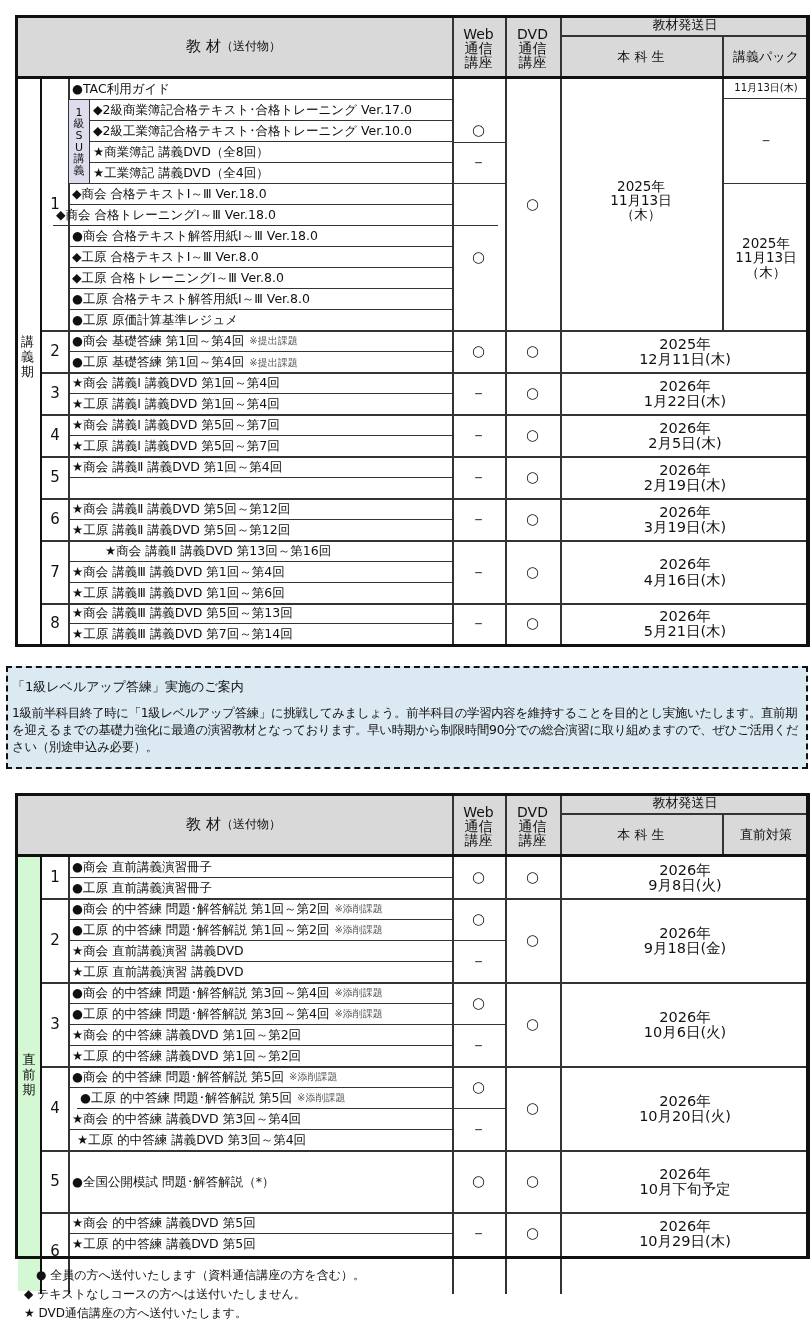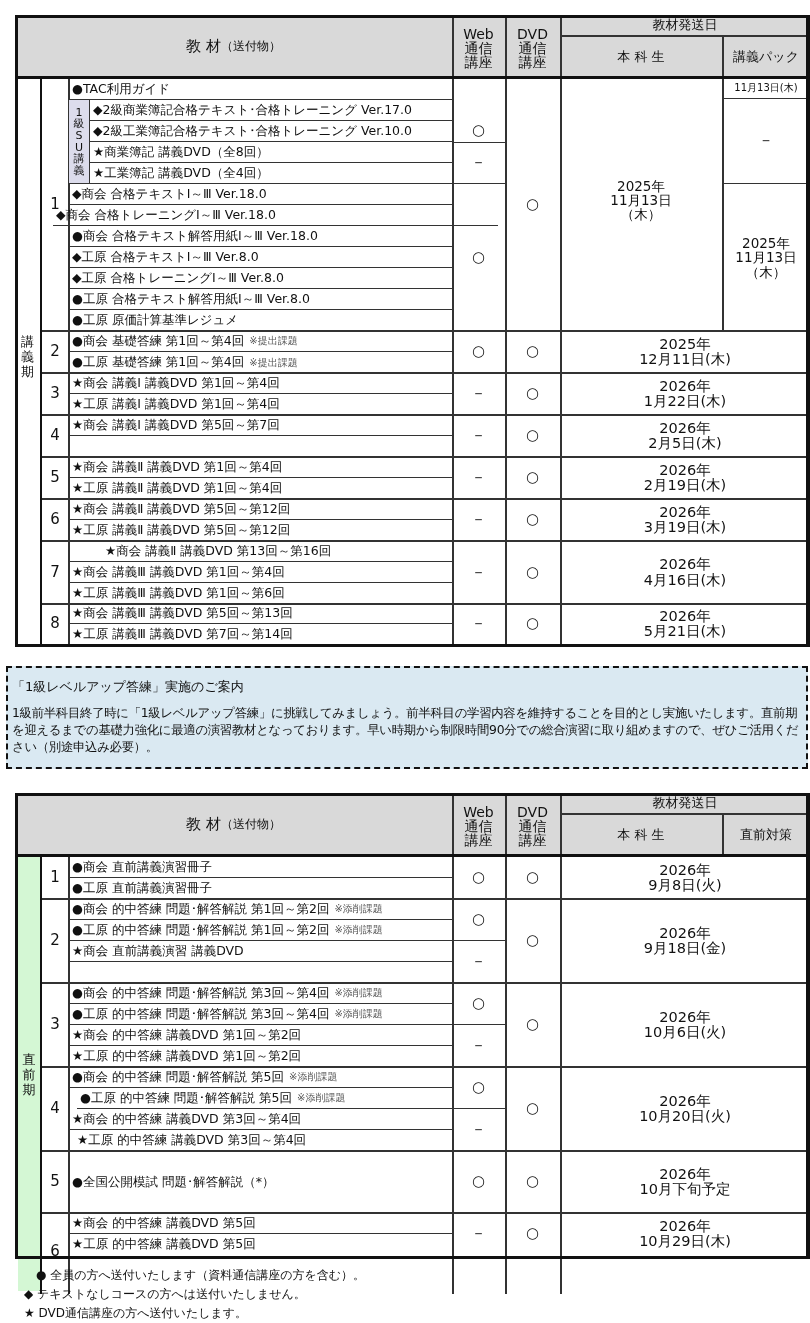--- a/index.html
+++ b/index.html
@@ -126,31 +126,31 @@
   <div class="cell mark" style="left:437px;top:358px;width:53px;height:42px;">－</div>
   <div class="cell mark" style="left:490px;top:358px;width:55px;height:42px;">○</div>
   <div class="cell date" style="left:545px;top:358px;width:250px;height:42px;flex-direction:column;">
     <span>2026年</span>
     <span>1月22日(木)</span>
   </div>
   <div class="hline" style="left:27px;top:399px;width:768px;"></div>
 
   <div class="cell num" style="left:27px;top:400px;width:26px;height:42px;">4</div>
   <div class="mat" style="left:54px;top:400px;width:383px;height:21px;">★商会 講義Ⅰ 講義DVD 第5回～第7回</div>
+  <div class="mat" style="left:54px;top:421px;width:383px;height:21px;border-bottom:none;">★工原 講義Ⅰ 講義DVD 第5回～第7回</div>
   <div class="cell mark" style="left:437px;top:400px;width:53px;height:42px;">－</div>
   <div class="cell mark" style="left:490px;top:400px;width:55px;height:42px;">○</div>
   <div class="cell date" style="left:545px;top:400px;width:250px;height:42px;flex-direction:column;">
     <span>2026年</span>
     <span>2月5日(木)</span>
   </div>
   <div class="hline" style="left:27px;top:441px;width:768px;"></div>
 
   <div class="cell num" style="left:27px;top:442px;width:26px;height:42px;">5</div>
   <div class="mat" style="left:54px;top:442px;width:383px;height:21px;">★商会 講義Ⅱ 講義DVD 第1回～第4回</div>
-  <div class="mat" style="left:54px;top:463px;width:383px;height:21px;border-bottom:none;">★工原 講義Ⅱ 講義DVD 第1回～第4回</div>
   <div class="cell mark" style="left:437px;top:442px;width:53px;height:42px;">－</div>
   <div class="cell mark" style="left:490px;top:442px;width:55px;height:42px;">○</div>
   <div class="cell date" style="left:545px;top:442px;width:250px;height:42px;flex-direction:column;">
     <span>2026年</span>
     <span>2月19日(木)</span>
   </div>
   <div class="hline" style="left:27px;top:483px;width:768px;"></div>
 
   <div class="cell num" style="left:27px;top:484px;width:26px;height:42px;">6</div>
   <div class="mat" style="left:54px;top:484px;width:383px;height:21px;">★商会 講義Ⅱ 講義DVD 第5回～第12回</div>
@@ -242,20 +242,21 @@
   <div class="cell num" style="left:27px;top:106px;width:26px;height:84px;">2</div>
   <div class="mat" style="left:54px;top:106px;width:383px;height:21px;">
       <span>●商会 的中答練 問題･解答解説 第1回～第2回</span>
       <span class="note">※添削課題</span>
     </div>
   <div class="mat" style="left:54px;top:127px;width:383px;height:21px;">
       <span>●工原 的中答練 問題･解答解説 第1回～第2回</span>
       <span class="note">※添削課題</span>
     </div>
   <div class="mat" style="left:54px;top:148px;width:383px;height:21px;">★商会 直前講義演習 講義DVD</div>
+  <div class="mat" style="left:54px;top:169px;width:383px;height:21px;border-bottom:none;">★工原 直前講義演習 講義DVD</div>
   <div class="cell mark" style="left:437px;top:106px;width:53px;height:42px;border-bottom:1px solid #333;">○</div>
   <div class="cell mark" style="left:437px;top:148px;width:53px;height:42px;">－</div>
   <div class="cell mark" style="left:490px;top:106px;width:55px;height:84px;">○</div>
   <div class="cell date" style="left:545px;top:106px;width:250px;height:84px;flex-direction:column;">
     <span>2026年</span>
     <span>9月18日(金)</span>
   </div>
   <div class="hline" style="left:27px;top:189px;width:768px;"></div>
 
   <div class="cell num" style="left:27px;top:190px;width:26px;height:84px;">3</div>

